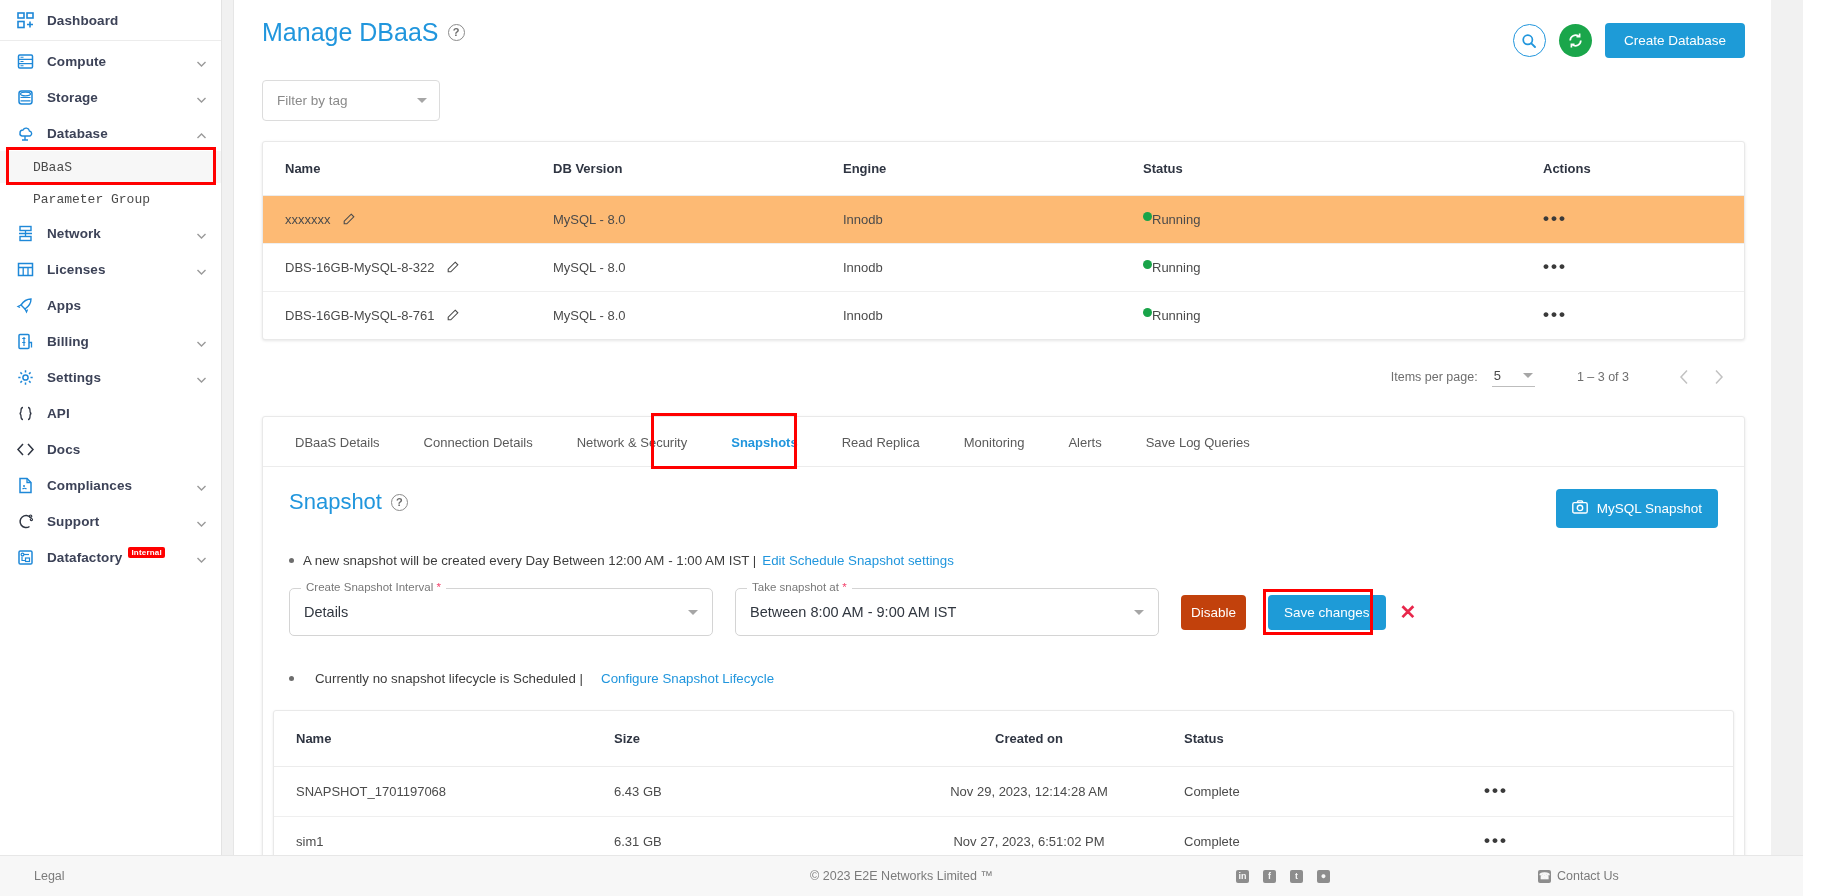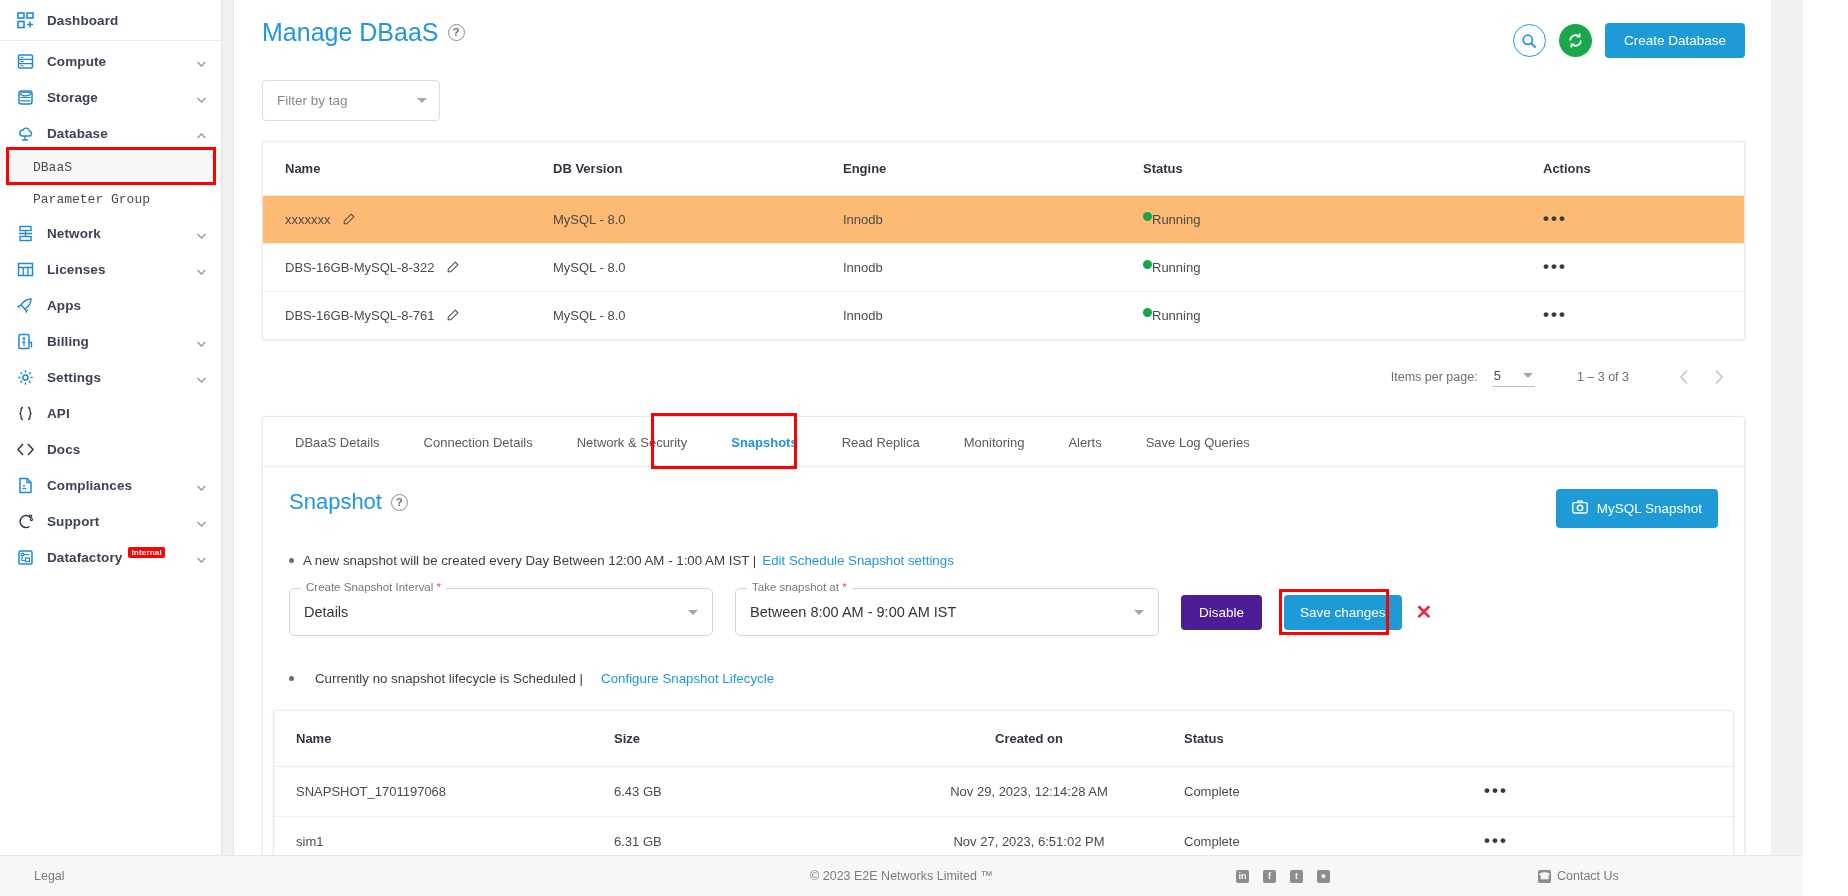--- a/index.html
+++ b/index.html
@@ -213,21 +213,21 @@
   }
   .field .flabel {
     position: absolute; top: -8px; left: 11px;
     background: #fff; padding: 0 5px;
     font-size: 11.5px; color: #787878; white-space: nowrap;
   }
   .field .flabel .req { color: #f4426c; }
   .field .fval { font-size: 14.5px; color: #30363f; }
   .field-a { width: 424px; }
   .field-b { width: 424px; }
-  .btn-disable { background: #4c1d95; color: #fff; font-size: 13.5px; padding: 10px 18px; border-radius: 4px; }
+  .btn-disable { background: #c2410c; color: #fff; font-size: 13.5px; padding: 10px 10px; border-radius: 4px; }
   .btn-save { background: #1e9bd7; color: #fff; font-size: 13.5px; padding: 10px 16px; border-radius: 4px; }
   .save-wrap { position: relative; display: flex; align-items: center; }
   .red-x { color: #e8274b; font-size: 20px; font-weight: bold; margin-left: 14px; line-height: 1; }
 
   .note-line2 { margin-top: 35px; font-size: 13.3px; color: #3d3d3d; display: flex; align-items: center; gap: 18px; }
 
   .snap-table-card {
     margin: 24px 10px 0 10px;
     border: 1px solid #e9e9e9; border-radius: 3px;
     box-shadow: 0 1px 3px rgba(0,0,0,.08);

